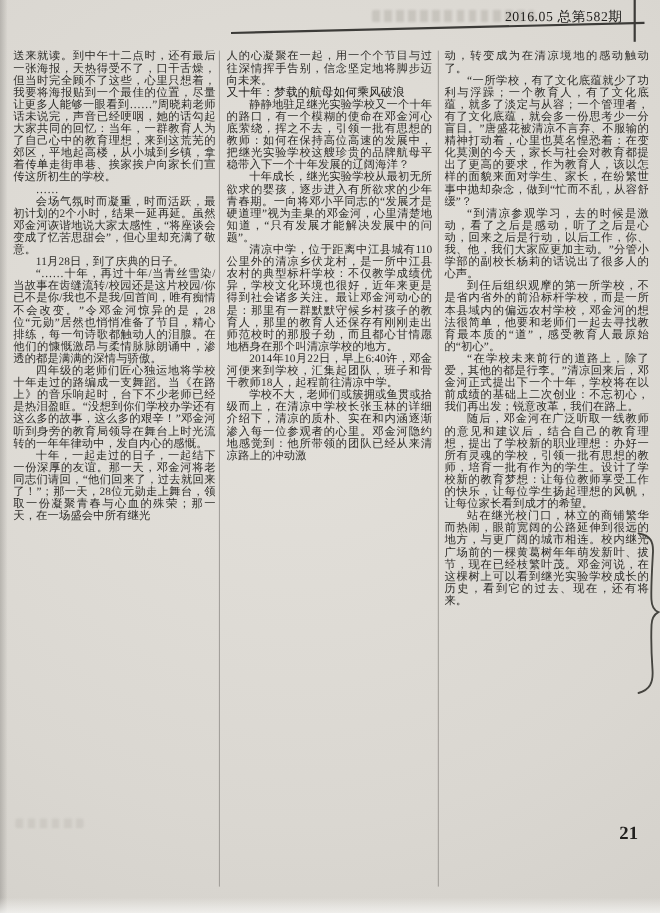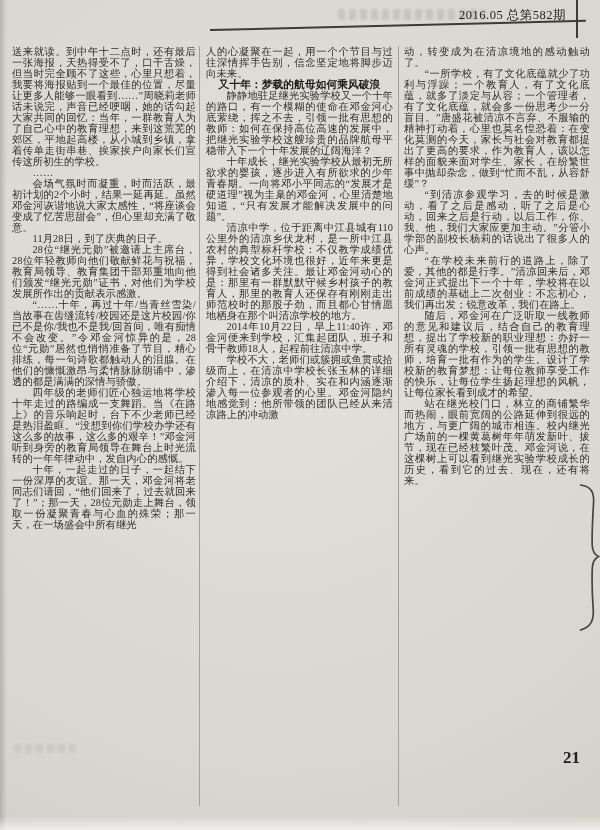--- a/index.html
+++ b/index.html
@@ -20,22 +20,22 @@
   .divider{position:absolute;top:46px;width:1px;height:760px;background:#a3a09b;}
   .divider-1{left:199px;}
   .divider-2{left:398px;}
   .col{position:absolute;top:46px;height:772px;overflow:hidden;text-align:justify;}
   .col-left{left:12px;width:184px;}
   .col-mid{left:206px;width:187px;}
   .col-right{left:404px;width:186px;font-family:Liberation Serif, serif;}
   p.para{margin:0;font-size:10.3px;line-height:11px;color:#2d2c29;text-indent:2em;
     letter-spacing:0.1px;}
   p.no-indent{text-indent:0;}
-  p.heading{font-family:"Liberation Sans","DejaVu Sans",sans-serif;font-weight:bold;
-    text-align:center;text-indent:0;color:#1b1a18;font-size:10.7px;}
+  p.heading{font-family:"Liberation Sans","DejaVu Sans",sans-serif;font-weight:normal;
+    text-align:left;text-indent:0;color:#1b1a18;font-size:10.7px;}
   .page-number{position:absolute;top:748px;right:20px;font-size:17px;font-weight:bold;color:#22211f;}
   .brace{position:absolute;left:579px;top:483px;width:22px;height:150px;}
   .smudge{position:absolute;filter:blur(1.2px);border-radius:2px;pointer-events:none;
     background:repeating-linear-gradient(90deg, rgba(128,124,116,0.22) 0 7px, rgba(128,124,116,0) 7px 11px);}
   .smudge-1{top:9px;left:338px;width:148px;height:11px;}
   .smudge-2{top:744px;left:14px;width:62px;height:9px;opacity:0.6;}
 </style>
 </head>
 <body>
 
@@ -50,38 +50,38 @@
   <div class="header-tick"></div>
 
   <div class="divider divider-1"></div>
   <div class="divider divider-2"></div>
 
   <div class="col col-left">
       <p class="para no-indent">送来就读。到中午十二点时，还有最后一张海报，天热得受不了，口干舌燥，但当时完全顾不了这些，心里只想着，我要将海报贴到一个最佳的位置，尽量让更多人能够一眼看到……”周晓莉老师话未说完，声音已经哽咽，她的话勾起大家共同的回忆：当年，一群教育人为了自己心中的教育理想，来到这荒芜的郊区，平地起高楼，从小城到乡镇，拿着传单走街串巷、挨家挨户向家长们宣传这所初生的学校。</p>
       <p class="para">……</p>
       <p class="para">会场气氛时而凝重，时而活跃，最初计划的2个小时，结果一延再延。虽然邓金河诙谐地说大家太感性，“将座谈会变成了忆苦思甜会”，但心里却充满了敬意。</p>
       <p class="para">11月28日，到了庆典的日子。</p>
-      <p class="para">28位“继光元勋”被邀请上主席台，28位年轻教师向他们敬献鲜花与祝福，教育局领导、教育集团干部郑重地向他们颁发“继光元勋”证书，对他们为学校发展所作出的贡献表示感激。</p>
       <p class="para">“……十年，再过十年/当青丝雪染/当故事在齿缝流转/校园还是这片校园/你已不是你/我也不是我/回首间，唯有痴情不会改变。”令邓金河惊异的是，28位“元勋”居然也悄悄准备了节目，精心排练，每一句诗歌都触动人的泪腺。在他们的慷慨激昂与柔情脉脉朗诵中，渗透的都是满满的深情与骄傲。</p>
       <p class="para">四年级的老师们匠心独运地将学校十年走过的路编成一支舞蹈。当《在路上》的音乐响起时，台下不少老师已经是热泪盈眶。“没想到你们学校办学还有这么多的故事，这么多的艰辛！”邓金河听到身旁的教育局领导在舞台上时光流转的一年年律动中，发自内心的感慨。</p>
       <p class="para">十年，一起走过的日子，一起结下一份深厚的友谊。那一天，邓金河将老同志们请回，“他们回来了，过去就回来了！”；那一天，28位元勋走上舞台，领取一份凝聚青春与心血的殊荣；那一天，在一场盛会中所有继光</p>
     </div>
   <div class="col col-mid">
       <p class="para no-indent">人的心凝聚在一起，用一个个节目与过往深情挥手告别，信念坚定地将脚步迈向未来。</p>
       <p class="para heading">又十年：梦载的航母如何乘风破浪</p>
       <p class="para">静静地驻足继光实验学校又一个十年的路口，有一个模糊的使命在邓金河心底萦绕，挥之不去，引领一批有思想的教师：如何在保持高位高速的发展中，把继光实验学校这艘珍贵的品牌航母平稳带入下一个十年发展的辽阔海洋？</p>
       <p class="para">十年成长，继光实验学校从最初无所欲求的婴孩，逐步进入有所欲求的少年青春期。一向将邓小平同志的“发展才是硬道理”视为圭臬的邓金河，心里清楚地知道，“只有发展才能解决发展中的问题”。</p>
       <p class="para">清凉中学，位于距离中江县城有110公里外的清凉乡伏龙村，是一所中江县农村的典型标杆学校：不仅教学成绩优异，学校文化环境也很好，近年来更是得到社会诸多关注。最让邓金河动心的是：那里有一群默默守候乡村孩子的教育人，那里的教育人还保存有刚刚走出师范校时的那股子劲，而且都心甘情愿地栖身在那个叫清凉学校的地方。</p>
-      <p class="para">2014年10月22日，早上11:40许，邓金河便来到学校，汇集起团队，班子和骨干教师18人，起程前往清凉中学。</p>
+      <p class="para">2014年10月22日，早上6:40许，邓金河便来到学校，汇集起团队，班子和骨干教师18人，起程前往清凉中学。</p>
       <p class="para">学校不大，老师们或簇拥或鱼贯或拾级而上，在清凉中学校长张玉林的详细介绍下，清凉的质朴、实在和内涵逐渐渗入每一位参观者的心里。邓金河隐约地感觉到：他所带领的团队已经从来清凉路上的冲动激</p>
     </div>
   <div class="col col-right">
       <p class="para no-indent">动，转变成为在清凉境地的感动触动了。</p>
       <p class="para">“一所学校，有了文化底蕴就少了功利与浮躁；一个教育人，有了文化底蕴，就多了淡定与从容；一个管理者，有了文化底蕴，就会多一份思考少一分盲目。”唐盛花被清凉不言弃、不服输的精神打动着，心里也莫名惶恐着：在变化莫测的今天，家长与社会对教育都提出了更高的要求，作为教育人，该以怎样的面貌来面对学生、家长，在纷繁世事中抛却杂念，做到“忙而不乱，从容舒缓”？</p>
       <p class="para">“到清凉参观学习，去的时候是激动，看了之后是感动，听了之后是心动，回来之后是行动，以后工作，你、我、他，我们大家应更加主动。”分管小学部的副校长杨莉的话说出了很多人的心声。</p>
+      <p class="para">到任后组织观摩的第一所学校，不是省内省外的前沿标杆学校，而是一所本县域内的偏远农村学校，邓金河的想法很简单，他要和老师们一起去寻找教育最本质的“道”，感受教育人最原始的“初心”。</p>
       <p class="para">“在学校未来前行的道路上，除了爱，其他的都是行李。”清凉回来后，邓金河正式提出下一个十年，学校将在以前成绩的基础上二次创业：不忘初心，我们再出发；锐意改革，我们在路上。</p>
       <p class="para">随后，邓金河在广泛听取一线教师的意见和建议后，结合自己的教育理想，提出了学校新的职业理想：办好一所有灵魂的学校，引领一批有思想的教师，培育一批有作为的学生。设计了学校新的教育梦想：让每位教师享受工作的快乐，让每位学生扬起理想的风帆，让每位家长看到成才的希望。</p>
       <p class="para">站在继光校门口，林立的商铺繁华而热闹，眼前宽阔的公路延伸到很远的地方，与更广阔的城市相连。校内继光广场前的一棵黄葛树年年萌发新叶、拔节，现在已经枝繁叶茂。邓金河说，在这棵树上可以看到继光实验学校成长的历史，看到它的过去、现在，还有将来。</p>
     </div>
 
   <svg class="brace" viewBox="0 0 22 150">
     <path d="M1.5,2 C12,3.5 15.5,9 14.5,21 C13.5,38 12.8,52 13.2,62 C13.5,69 16,72 19.5,73.5 C16,75.5 13.6,78 13.3,85 C12.8,97 13.2,112 14.2,126 C15,138 11.5,144 1.5,147" fill="none" stroke-width="1.7" stroke-linecap="round" stroke="#45443f"></path>
   </svg>
 
   <div class="page-number">21</div>

